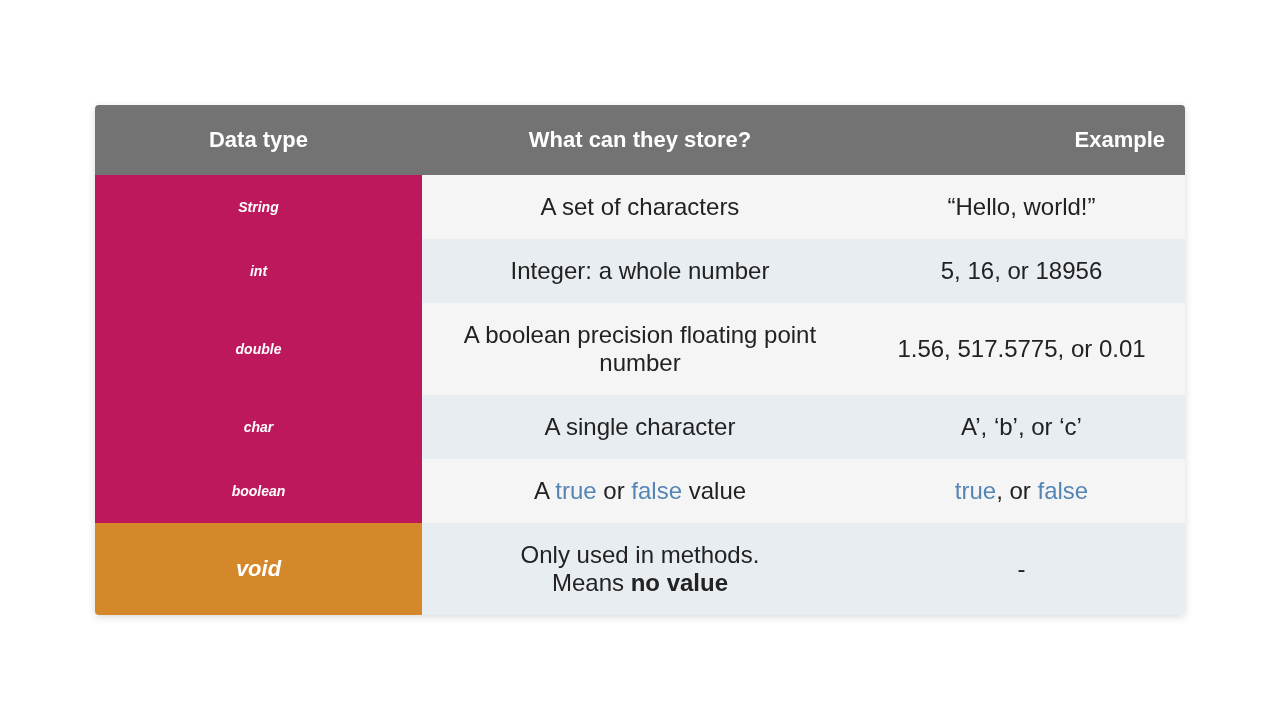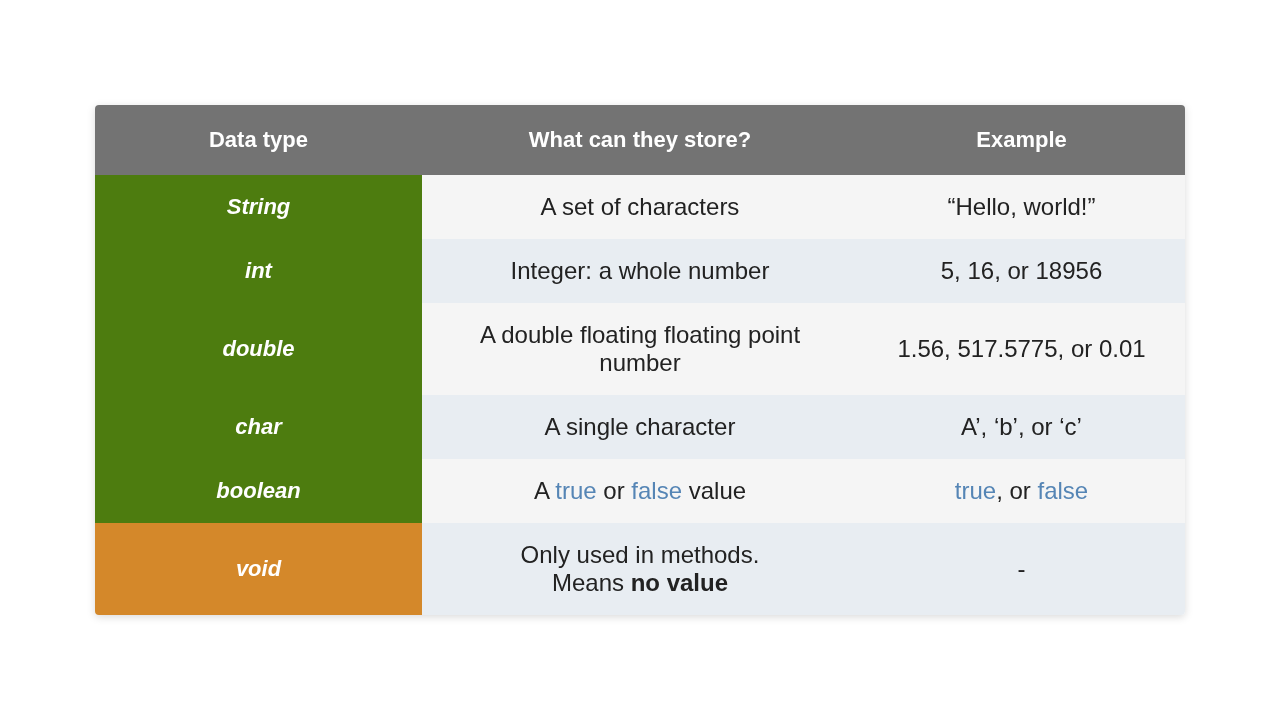--- a/index.html
+++ b/index.html
@@ -33,40 +33,41 @@
       text-align: center;
     }
     thead th:first-child {
       width: 30%;
     }
     thead th:nth-child(2) {
       width: 40%;
     }
     thead th:nth-child(3) {
       width: 30%;
+      text-align: right;
     }
     tbody tr:nth-child(odd) {
       background-color: #f5f5f5;
     }
     tbody tr:nth-child(even) {
       background-color: #e8edf2;
     }
     tbody td {
       padding: 18px 20px;
       text-align: center;
       font-size: 24px;
       color: #222222;
       vertical-align: middle;
     }
     tbody td:first-child {
-      background-color: #4d7c0f;
+      background-color: #be185d;
       color: #ffffff;
       font-weight: bold;
       font-style: italic;
-      font-size: 22px;
+      font-size: 14px;
     }
     tr.void-row td:first-child {
       background-color: #d4882a !important;
       color: #ffffff;
       font-weight: bold;
       font-style: italic;
       font-size: 22px;
     }
     .blue-text {
       color: #5585b5;
@@ -100,21 +101,21 @@
       <tr>
         <td>int</td>
         <td>Integer: a whole number</td>
         <td>5, 16,  or 18956</td>
       </tr>
 
 
 
       <tr>
         <td>double</td>
-        <td>A double floating floating point number</td>
+        <td>A boolean precision floating point number</td>
         <td>1.56, 517.5775, or 0.01</td>
       </tr>
 
       <tr>
         <td>char</td>
         <td>A single character</td>
         <td>A’, ‘b’, or ‘c’</td>
       </tr>
 
       <tr>

